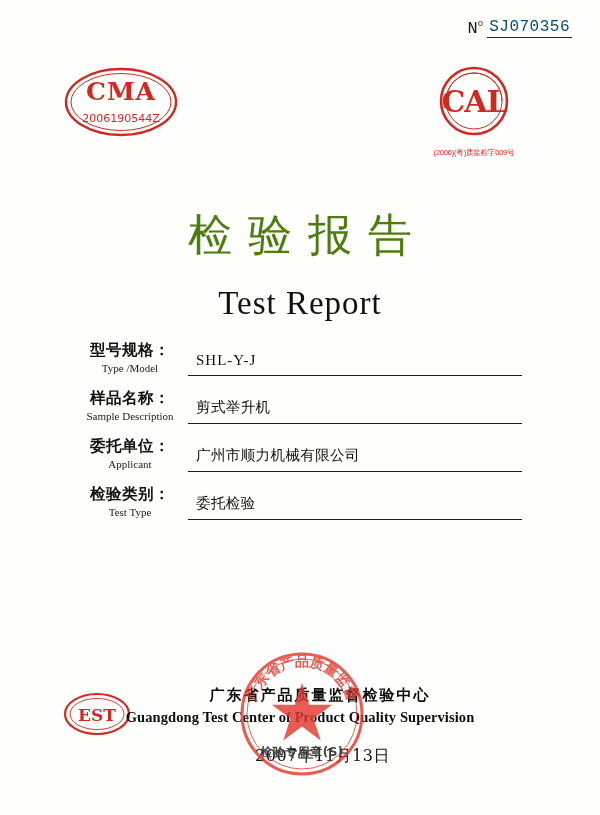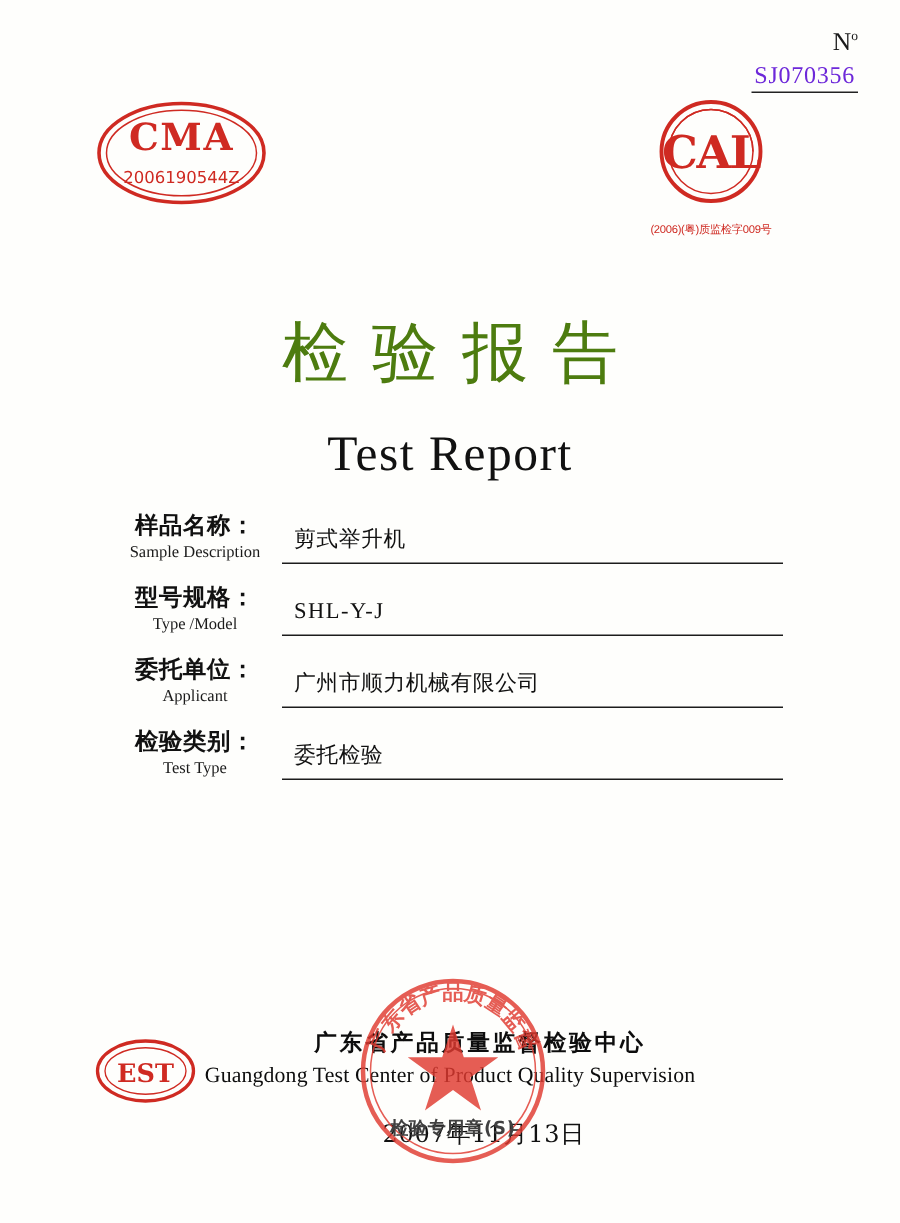--- a/index.html
+++ b/index.html
@@ -21,35 +21,34 @@
     background: #fefefc;
   }
   
   .serial {
     position: absolute;
     top: 18px;
     right: 28px;
     display: flex;
     align-items: flex-end;
     gap: 4px;
-    font-family: Liberation Serif, serif;
-    flex-direction: column;
+    font-family: Liberation Mono, monospace;
   }
   .serial .no-mark {
     font-size: 17px;
     color: #1a1a1a;
     letter-spacing: 0;
   }
   .serial .no-mark sup {
     font-size: 9px;
     vertical-align: super;
   }
   .serial .serial-value {
     font-size: 16px;
-    color: #6d28d9;
+    color: #0c4a6e;
     border-bottom: 1.3px solid #222;
     padding: 0 2px 1px 2px;
     letter-spacing: 0.5px;
   }
 
   
   .cma-seal {
     position: absolute;
     left: 62px;
     top: 66px;
@@ -178,21 +177,21 @@
   .footer-cn {
     font-size: 15px;
     font-weight: bold;
     letter-spacing: 2px;
     color: #0d0d0d;
     font-family: "DejaVu Serif", serif;
     padding-left: 40px;
   }
   .footer-en {
     font-size: 14.5px;
-    font-weight: normal;
+    font-weight: bold;
     color: #0d0d0d;
     font-family: "Liberation Serif", serif;
     margin-top: 4px;
     letter-spacing: 0.1px;
   }
   .footer-date {
     font-size: 16px;
     color: #111;
     font-family: "DejaVu Serif", serif;
     margin-top: 20px;
@@ -264,36 +263,36 @@
     <div class="cal-caption">(2006)(粤)质监检字009号</div>
   </div>
 
   <div class="title-cn">检验报告</div>
   <div class="title-en">Test Report</div>
 
   <div class="fields">
 
     <div class="field-row">
       <div class="field-label">
+        <div class="label-cn">型号规格：</div>
+        <div class="label-en">Type /Model</div>
+      </div>
+      <div class="field-value-wrap">
+        <div class="field-value latin">SHL-Y-J</div>
+        <div class="field-rule"></div>
+      </div>
+    </div>
+
+    <div class="field-row">
+      <div class="field-label">
         <div class="label-cn">样品名称：</div>
         <div class="label-en">Sample Description</div>
       </div>
       <div class="field-value-wrap">
         <div class="field-value">剪式举升机</div>
-        <div class="field-rule"></div>
-      </div>
-    </div>
-
-    <div class="field-row">
-      <div class="field-label">
-        <div class="label-cn">型号规格：</div>
-        <div class="label-en">Type /Model</div>
-      </div>
-      <div class="field-value-wrap">
-        <div class="field-value latin">SHL-Y-J</div>
         <div class="field-rule"></div>
       </div>
     </div>
 
     <div class="field-row">
       <div class="field-label">
         <div class="label-cn">委托单位：</div>
         <div class="label-en">Applicant</div>
       </div>
       <div class="field-value-wrap">

